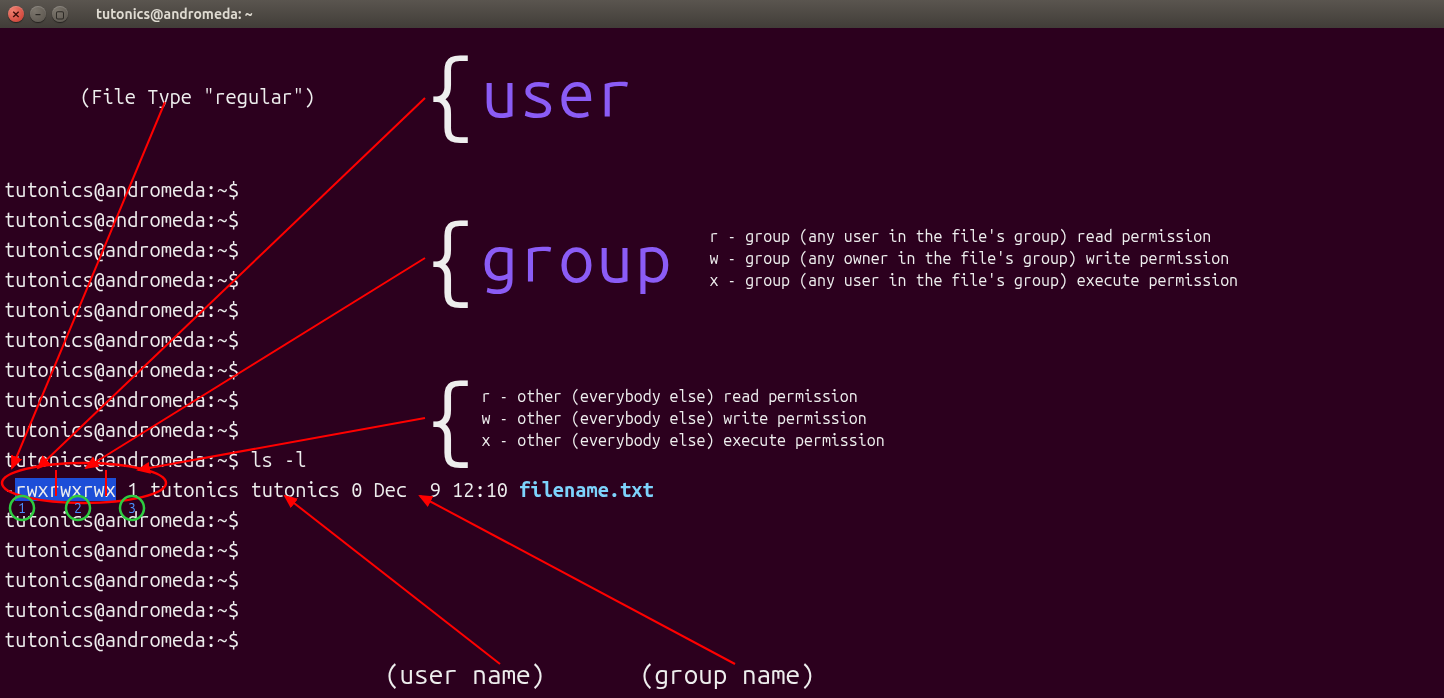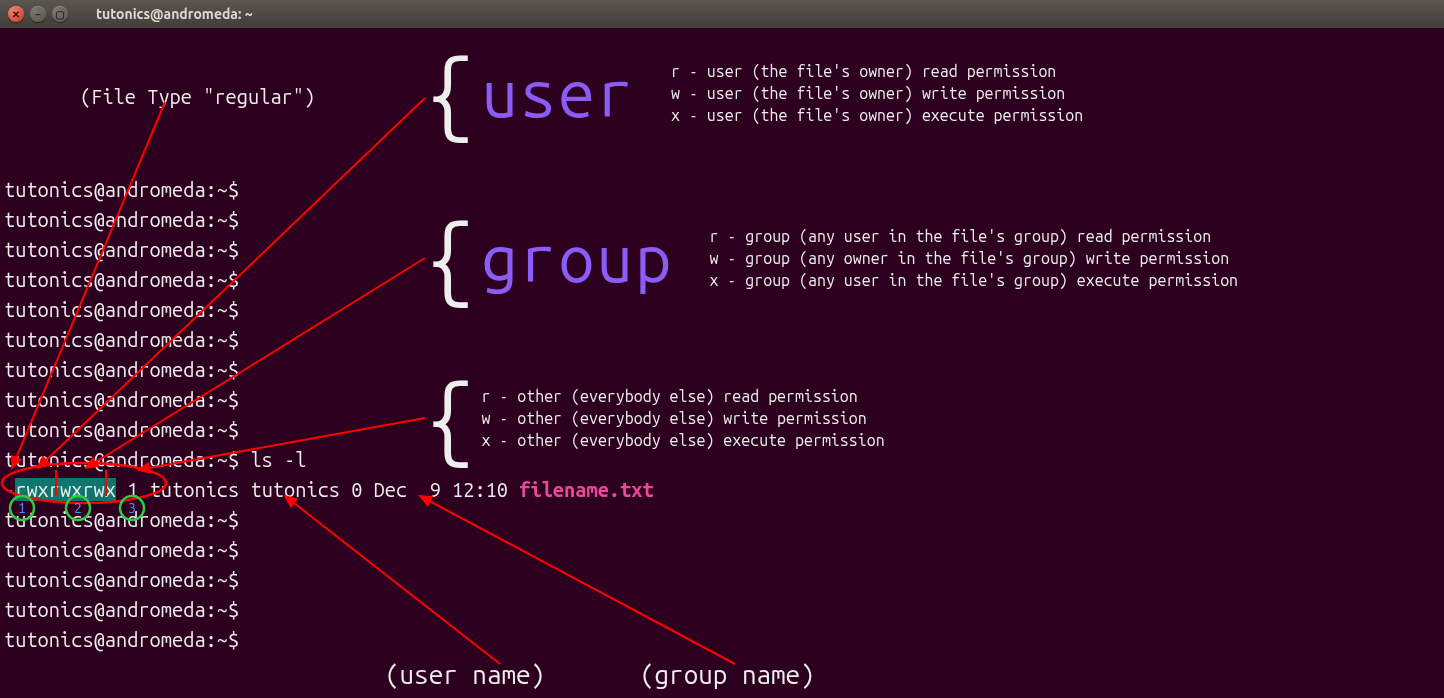--- a/index.html
+++ b/index.html
@@ -48,23 +48,23 @@
     line-height: 30px;
   }
   .term-lines {
     position: absolute;
     left: 4px;
     top: 140px;
     margin-top: 7px;
   }
   .prompt { color: #eeeeee; }
   .ls-line { white-space: pre; }
-  .ls-line .perm     { background: #0f766e; color: #eee; }
+  .ls-line .perm     { background: #1d4ed8; color: #eee; }
   .ls-line .rest     { color: #eee; }
-  .ls-line .filename { color: #ec4899; font-weight: bold; text-align: center; }
+  .ls-line .filename { color: #7dd3fc; font-weight: bold; text-align: center; }
 
   .annot { position: absolute; color: #eee; }
   .filetype-label { left: 80px; top: 54px; font-size: 20px; }
 
   .brace-block { position: absolute; display: flex; align-items: center; }
   .brace { font-size: 90px; font-weight: 300; line-height: 70px; color: #eee; margin-right: 6px; }
   .brace-title { font-size: 65px; letter-spacing: 2px; color: #8b5cf6; margin-right: 36px; }
   .perm-desc {
     font-size: 16px;
     line-height: 22px;
@@ -118,25 +118,20 @@
     <div class="prompt">tutonics@andromeda:~$</div>
     <div class="prompt">tutonics@andromeda:~$</div>
     <div class="prompt">tutonics@andromeda:~$</div>
   </div>
 
   <div class="annot filetype-label">(File Type "regular")</div>
 
   <div class="brace-block" style="left:425px; top:30px;">
     <div class="brace">{</div>
     <div class="brace-title">user</div>
-    <div class="perm-desc">
-      <div>r -  user (the file's owner) read permission</div>
-      <div>w -  user (the file's owner) write permission</div>
-      <div>x -  user (the file's owner) execute permission</div>
-    </div>
   </div>
 
   <div class="brace-block" style="left:425px; top:195px;">
     <div class="brace">{</div>
     <div class="brace-title">group</div>
     <div class="perm-desc">
       <div>r -  group (any user in the file's group) read permission</div>
       <div>w -  group (any owner in the file's group) write permission</div>
       <div>x -  group (any user in the file's group) execute permission</div>
     </div>

